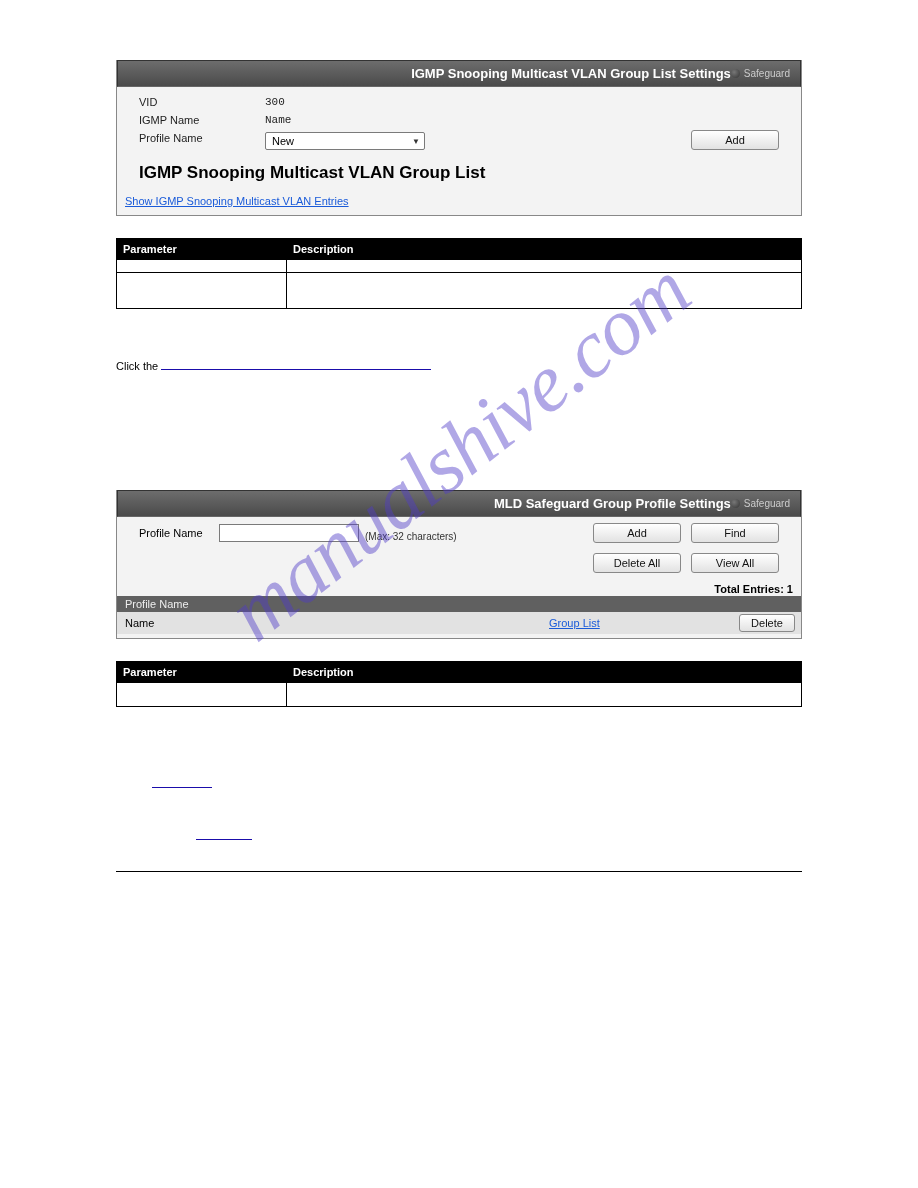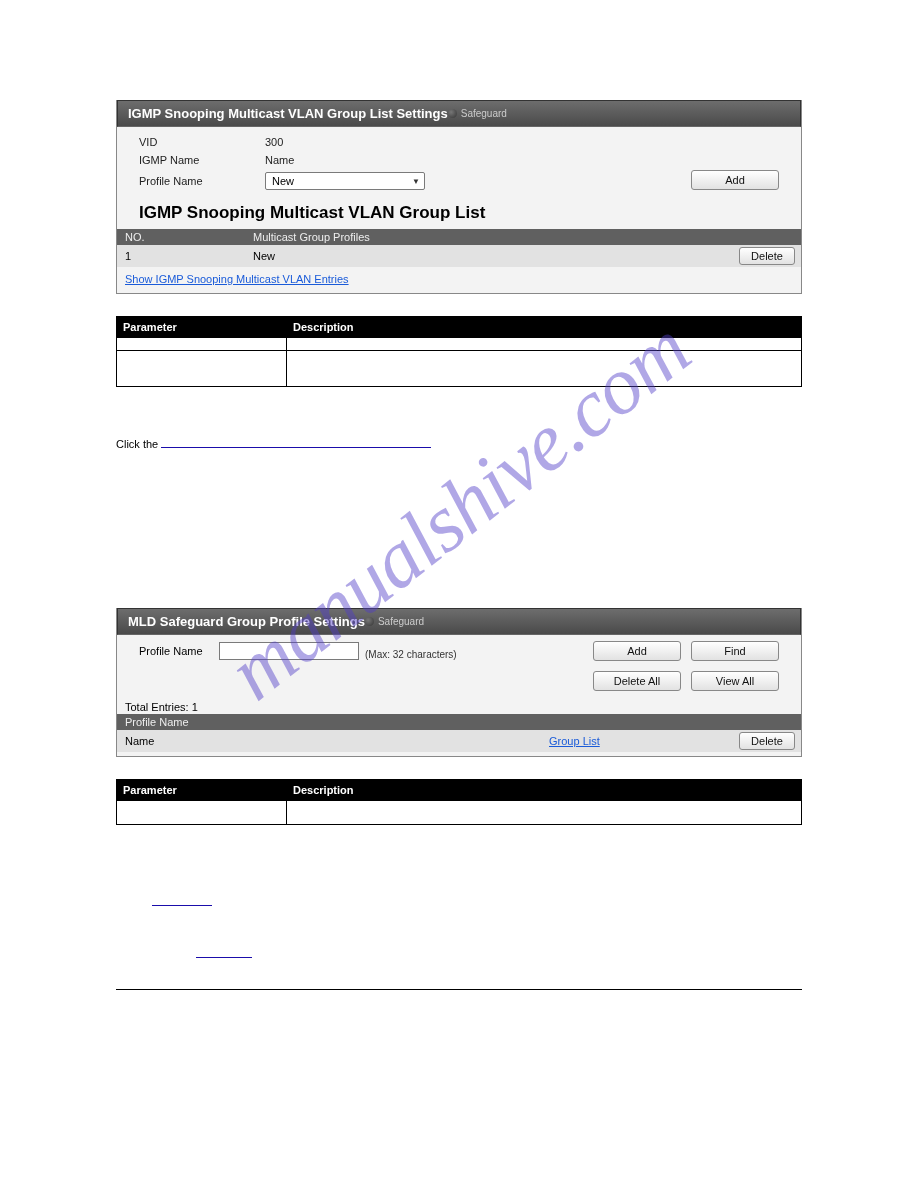--- a/index.html
+++ b/index.html
@@ -22,42 +22,41 @@
   }
   .panel-header {
     background: linear-gradient(#6d6d6d, #4a4a4a);
     color: #fff;
     padding: 5px 10px;
     font-size: 13px;
     font-weight: bold;
     border: 1px solid #333;
     border-bottom: 1px solid #666;
     display: flex;
-    justify-content: flex-start;
+    justify-content: flex-end;
     align-items: center;
-    margin-top: 40px;
   }
   .safeguard {
     display: flex;
     align-items: center;
     gap: 4px;
     font-size: 10px;
     color: #ccc;
     font-weight: normal;
   }
   .safeguard .circ {
     width: 9px; height: 9px;
     border-radius: 50%;
     background: radial-gradient(circle at 35% 35%, #777, #333);
     display: inline-block;
   }
   .panel-body { padding: 6px 22px 6px 22px; }
-  .fr { display: flex; align-items: center; font-size: 11px; padding: 3px 0; }
+  .fr { display: flex; align-items: flex-start; font-size: 11px; padding: 3px 0; }
   .fr .lab { width: 126px; color: #222; }
-  .fr .val { color: #222; }
+  .fr .val { color: #222; font-family: Liberation Mono, monospace; }
   .select {
     display: inline-flex;
     align-items: center;
     justify-content: space-between;
     width: 160px;
     background: #fff;
     border: 1px solid #7a7a7a;
     font-size: 11px;
     height: 18px;
     padding: 0 4px 0 6px;
@@ -150,36 +149,20 @@
             </span>
           </div>
         </div>
         <div style="display:flex; align-items:flex-end; padding-bottom:3px;">
           <span class="btn">Add</span>
         </div>
       </div>
 
       <div class="subhead">IGMP Snooping Multicast VLAN Group List</div>
     </div>
-    <table class="tbl">
-      <tbody>
-          <tr class="thead">
-        <td style="width:130px; padding-left:8px;">NO.</td>
-        <td>Multicast Group Profiles</td>
-        <td style="width:88px;"></td>
-      </tr>
-      <tr class="trow">
-        <td style="padding-left:8px;">1</td>
-        <td>New</td>
-        <td style="text-align:right; padding-right:6px;">
-          <span class="btn" style="width:56px; height:18px; line-height:16px;">Delete</span>
-        </td>
-      </tr>
-    </tbody>
-      </table>
     <div style="padding:2px 8px 6px 8px;">
       <span class="link">Show IGMP Snooping Multicast VLAN Entries</span>
     </div>
   </div>
 
   <div class="caption"> </div>
 
   <table class="param-table">
     <tbody>
         <tr>
@@ -223,21 +206,21 @@
         <div class="btn-row-right">
           <span class="btn">Add</span>
           <span class="btn">Find</span>
         </div>
       </div>
       <div class="btn-row-right" style="margin-top:10px;">
         <span class="btn">Delete All</span>
         <span class="btn">View All</span>
       </div>
     </div>
-    <div style="font-size:11px; font-weight:normal; padding:4px 8px 1px 8px;">Total Entries: 1</div>
+    <div style="font-size:11px; font-weight:bold; padding:4px 8px 1px 8px;text-align:right;">Total Entries: 1</div>
     <table class="tbl">
       <tbody>
           <tr class="thead">
         <td style="padding-left:8px;">Profile Name</td>
         <td style="width:170px;"></td>
         <td style="width:88px;"></td>
       </tr>
       <tr class="trow">
         <td style="padding-left:8px;">Name</td>
         <td><span class="link">Group List</span></td>

